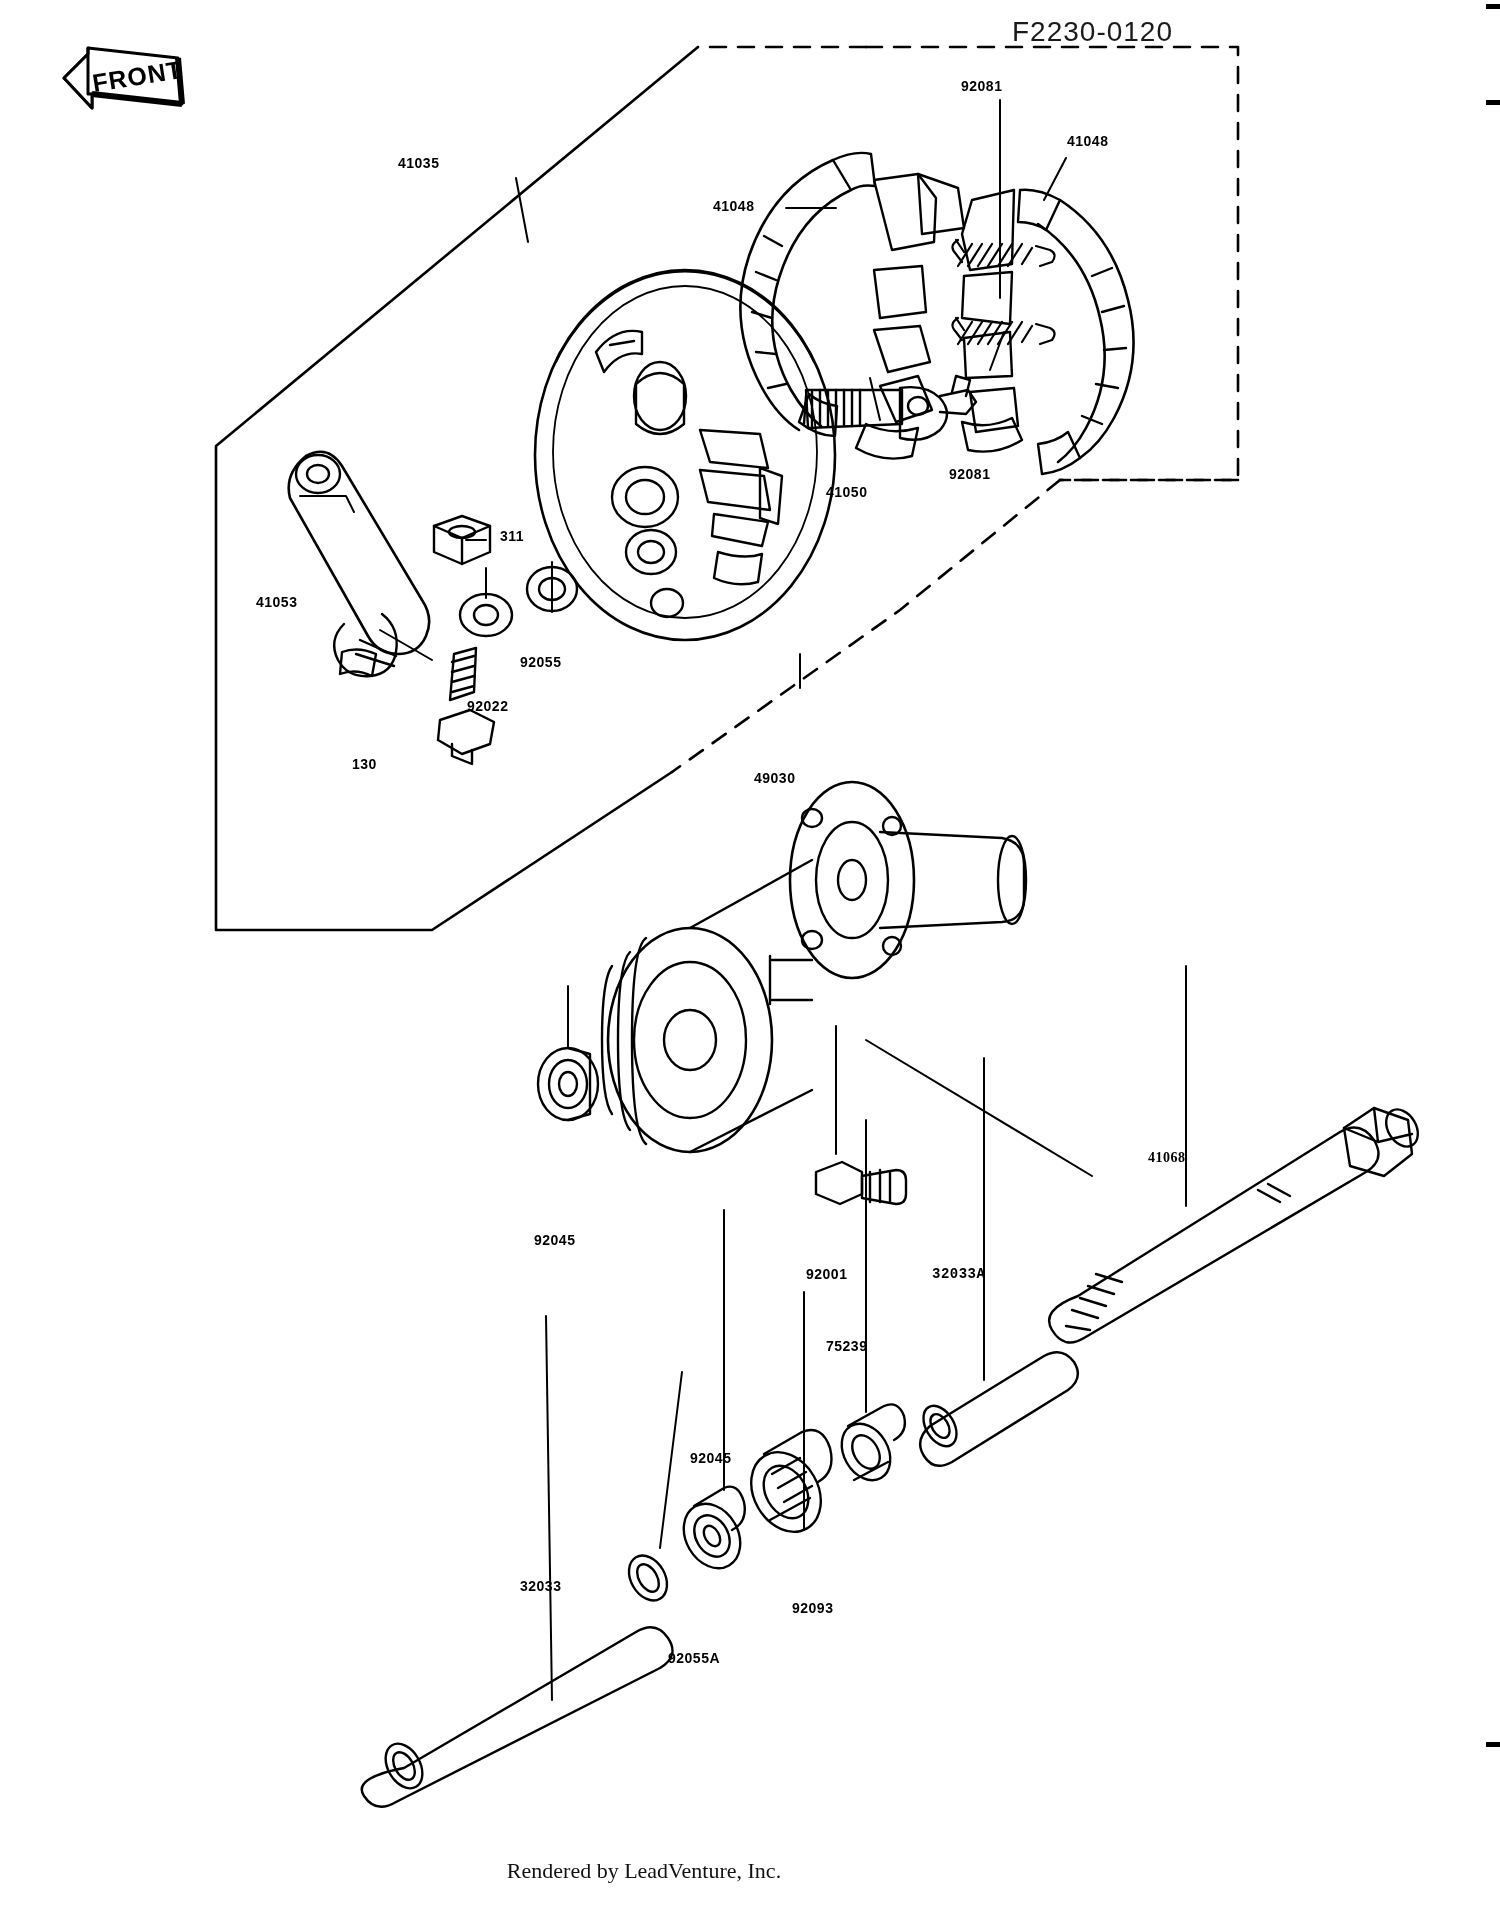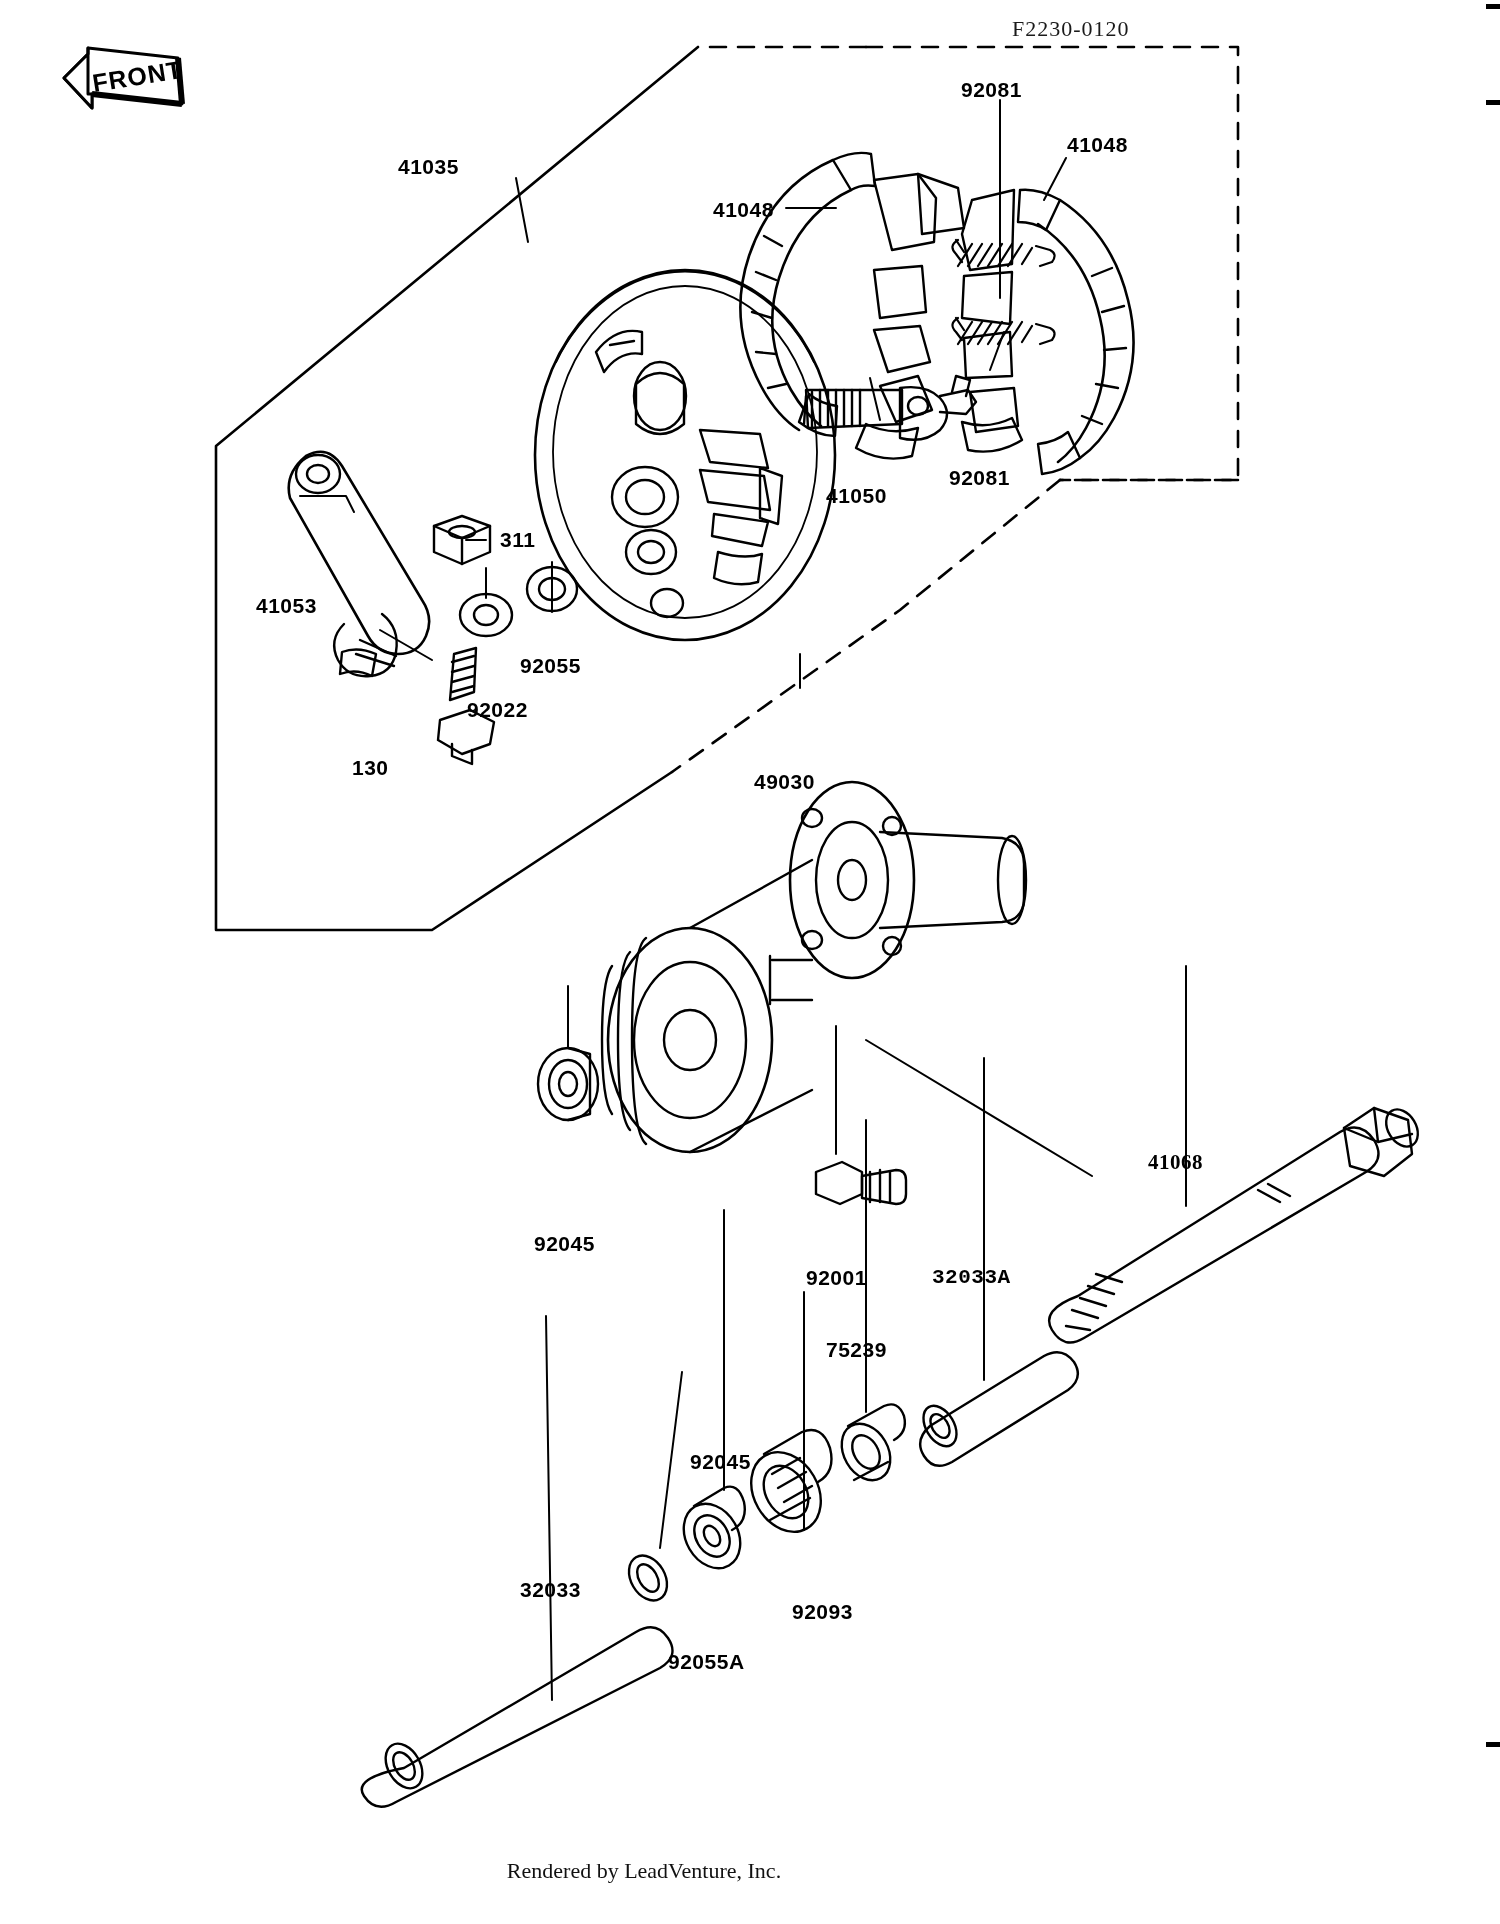--- a/index.html
+++ b/index.html
@@ -24,29 +24,29 @@
   .diagram-svg {
     position: absolute;
     left: 0; top: 0;
     width: 1500px;
     height: 1924px;
   }
   .lbl {
     position: absolute;
     font-family: "Liberation Sans", sans-serif;
     font-weight: bold;
-    font-size: 21px;
+    font-size: 14px;
     letter-spacing: 0.5px;
     color: #000;
     white-space: nowrap;
   }
   .doc-code {
     position: absolute;
-    font-family: Liberation Serif, serif;
-    font-size: 22px;
+    font-family: Liberation Sans, sans-serif;
+    font-size: 28px;
     letter-spacing: 1px;
     color: #1a1a1a;
     white-space: nowrap;
   }
   .footer-note {
     position: absolute;
     left: 0;
     top: 1858px;
     width: 1288px;
     text-align: center;

